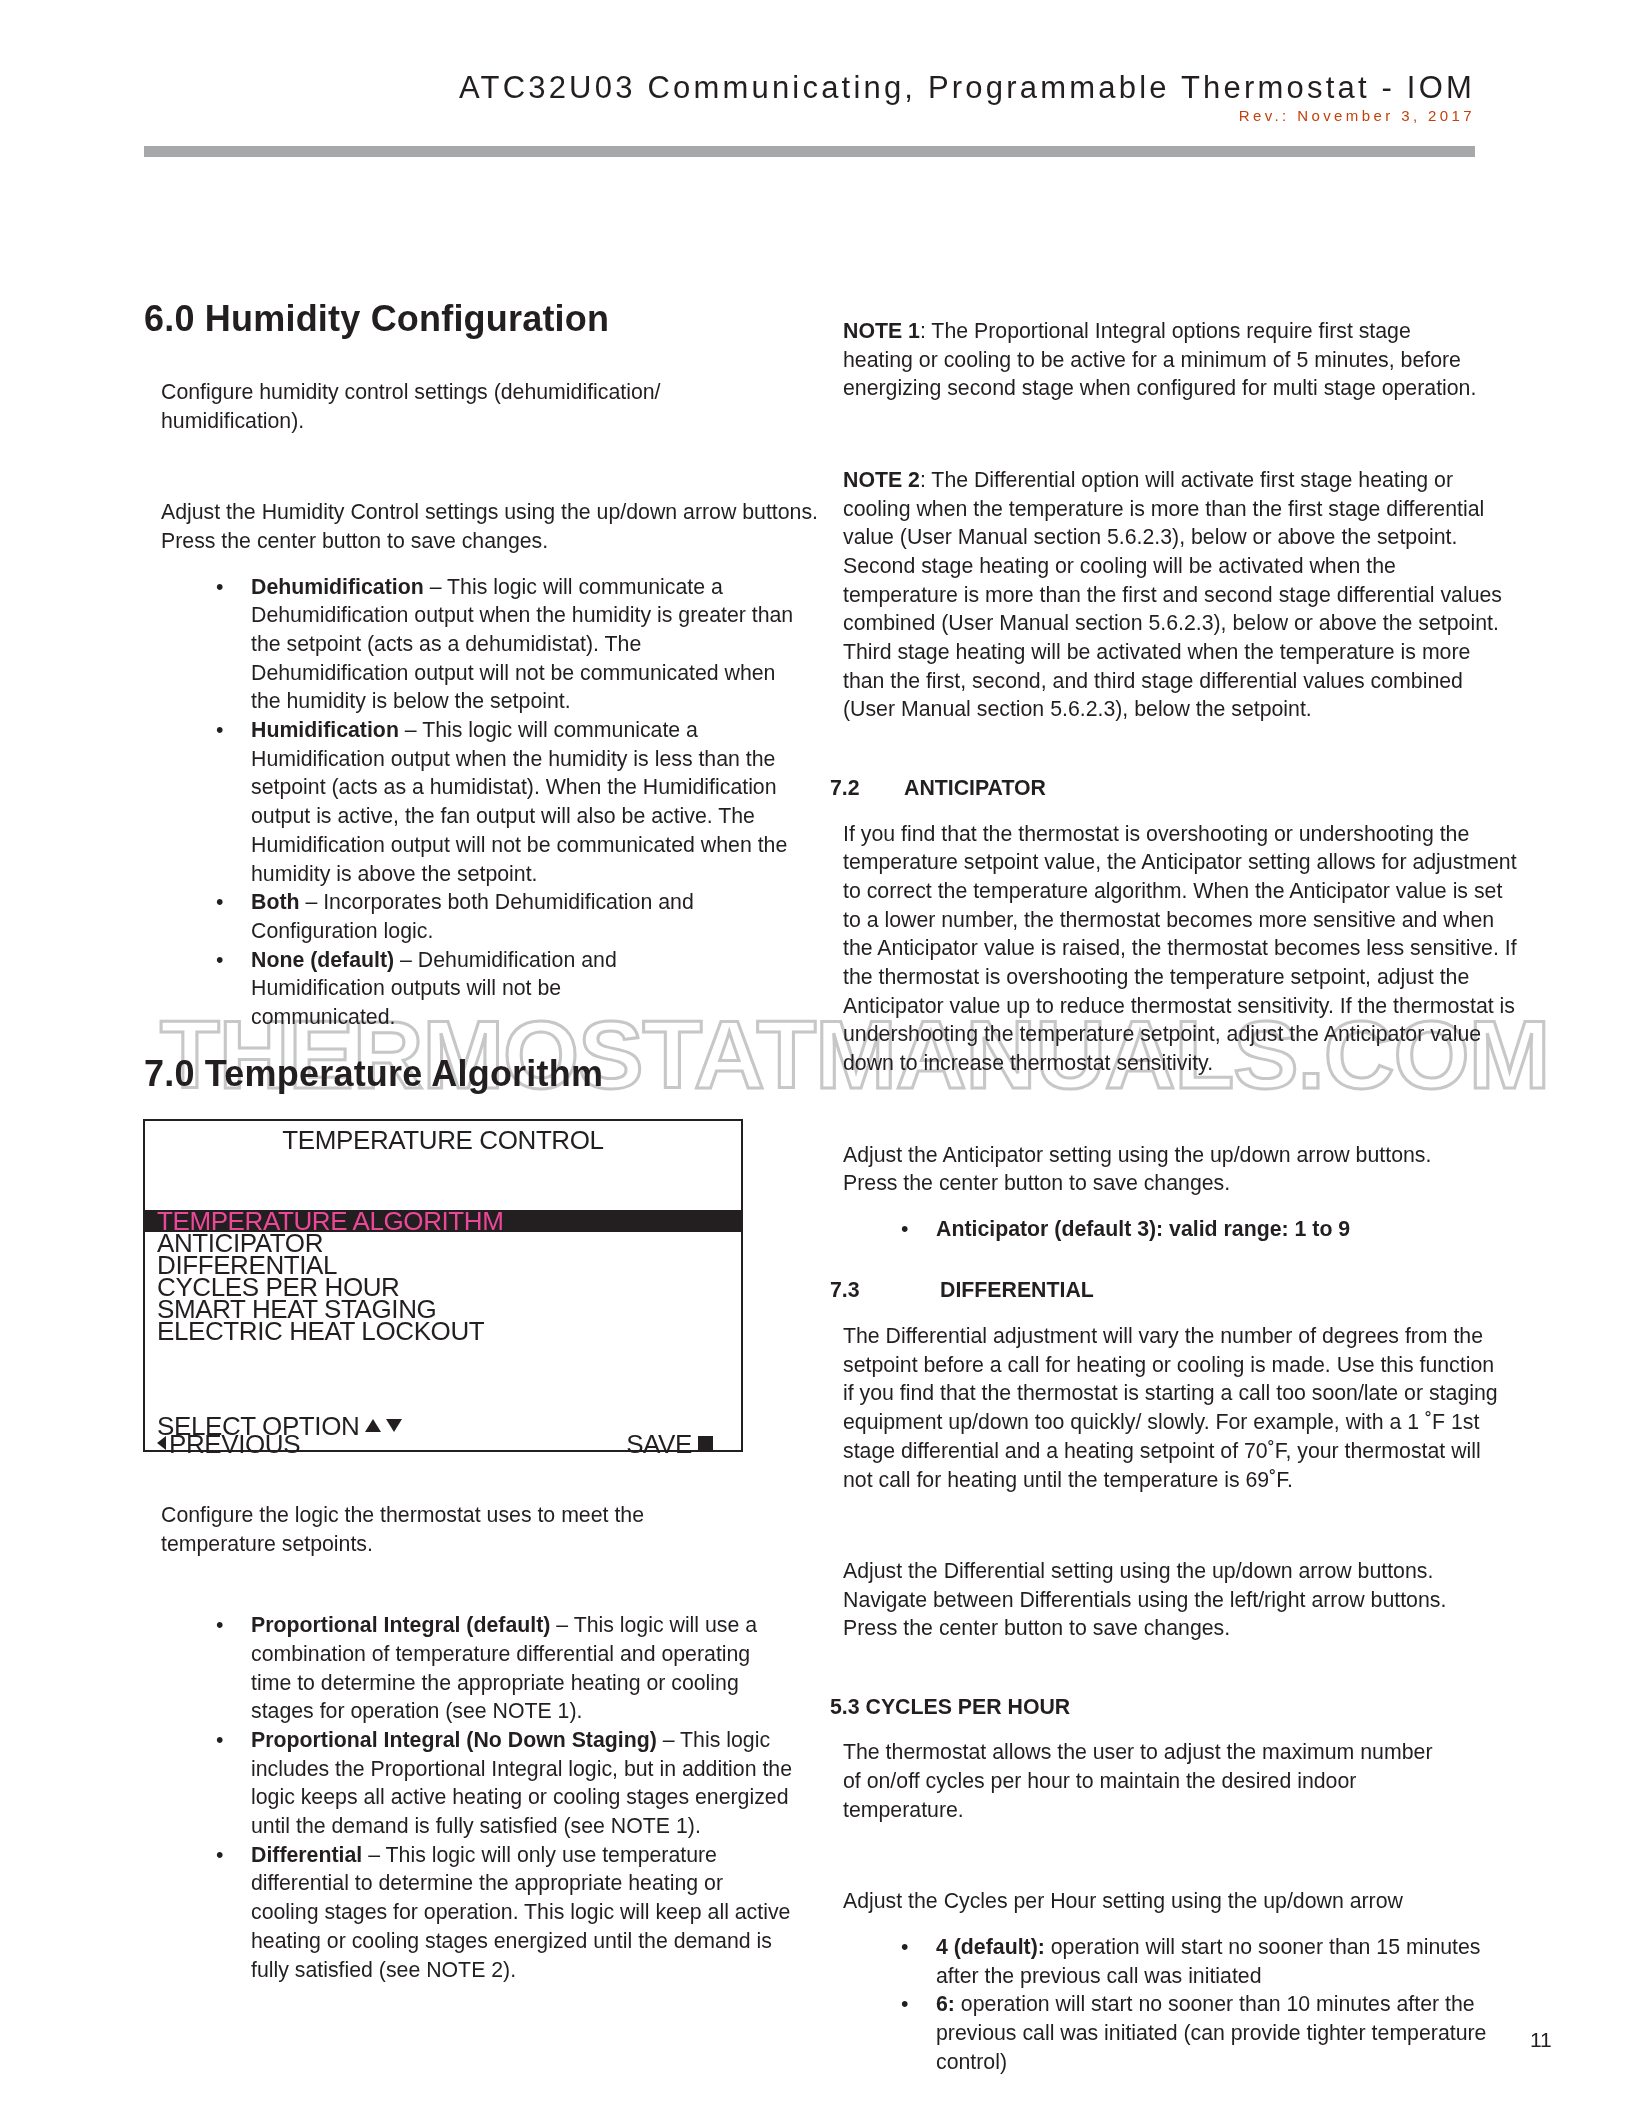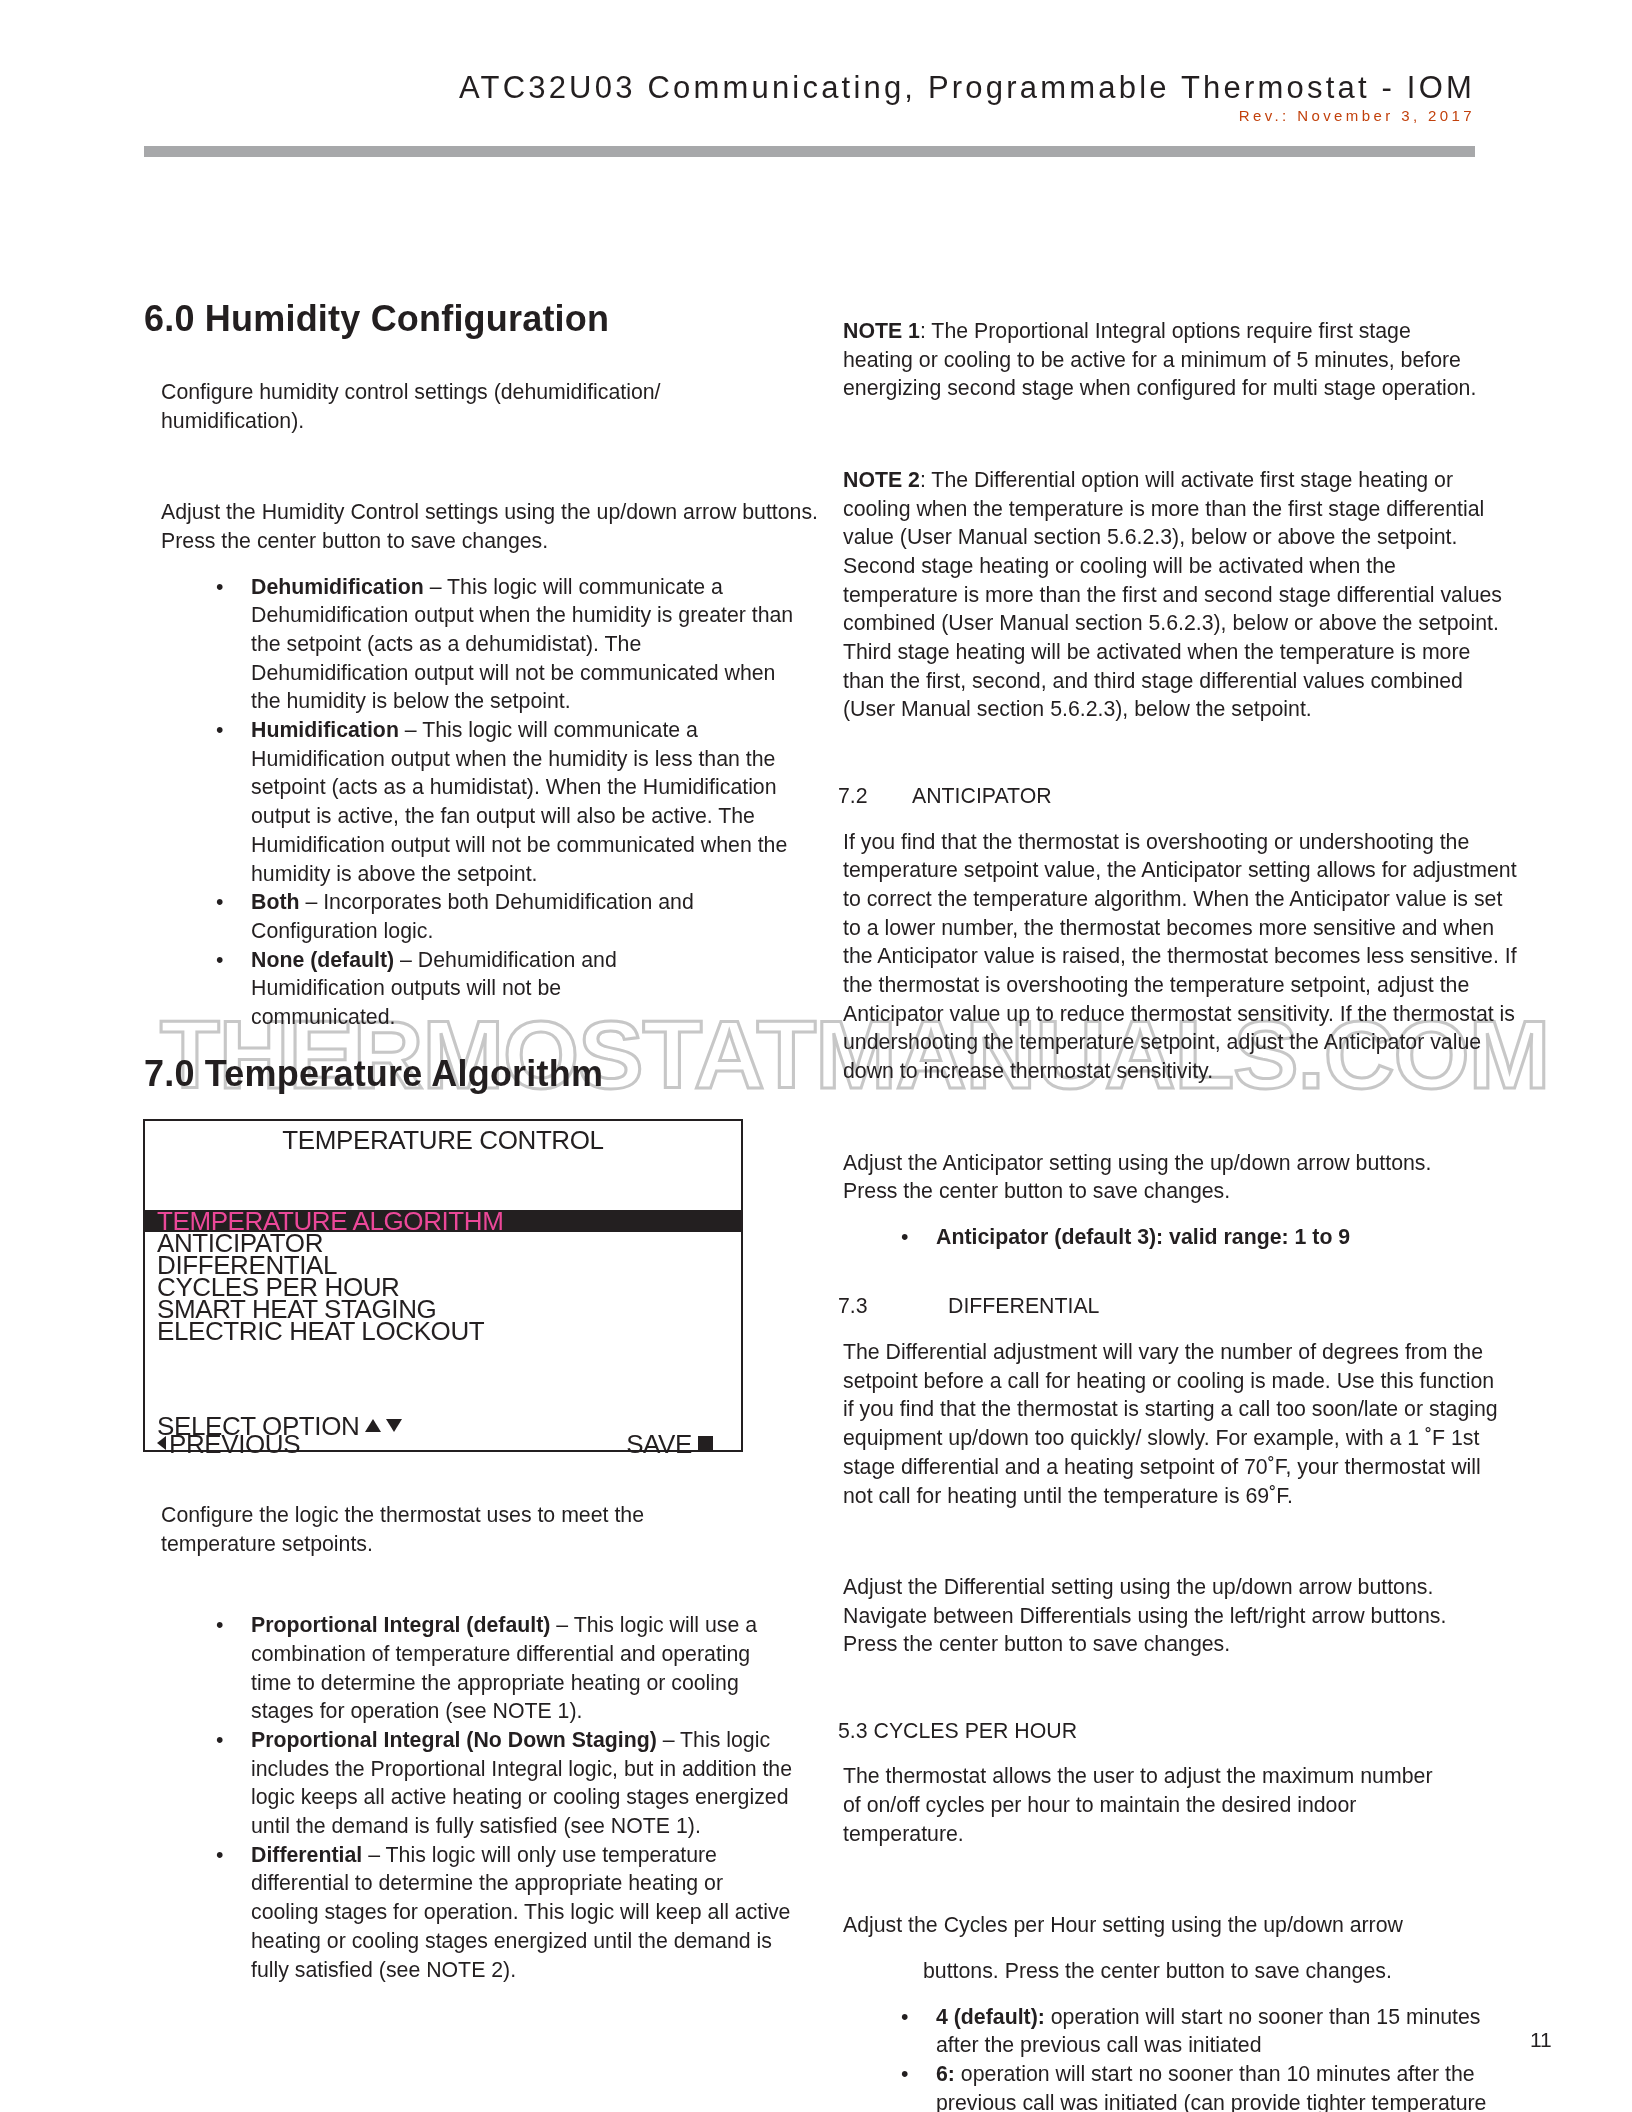--- a/index.html
+++ b/index.html
@@ -10,21 +10,21 @@
   .hdr-rev { position:absolute; right:157px; top:107px; font-size:15px; letter-spacing:3.4px; color:#c2410c; white-space:nowrap; }
   .hdr-bar { position:absolute; left:144px; top:146px; width:1331px; height:11px; background:#a7a8aa; }
 
   .col { position:absolute; width:660px; font-size:21.3px; line-height:28.7px; }
   .col-left { left:144px; top:297px; }
   .col-right { left:826px; top:300px; width:660px; }
 
   h1.sec { font-size:36px; font-weight:bold; margin:0; line-height:44px; letter-spacing:0.2px; }
   p { margin:17px; }
   .gap { height:28.7px; }
-  .sub { font-weight:normal; margin:12px; }
+  .sub { font-weight:bold; margin:4px; }
   .sub .num { display:inline-block; }
   ul.bl { list-style:none; margin:0; padding:0 0 0 107px; }
   ul.bl li { position:relative; }
   ul.bl li .bullet { position:absolute; left:-35px; top:0; }
   b { font-weight:bold; }
 
   .lcd { position:absolute; left:143px; top:1119px; width:596px; height:329px;
          border:2.5px solid #231f20; font-size:26px; line-height:22px; color:#231f20;
          font-family:"Liberation Sans", sans-serif; letter-spacing:-0.4px; }
   .lcd .lcd-title { position:absolute; left:0; right:0; top:8px; text-align:center; }
@@ -118,20 +118,19 @@
   <div class="gap"></div>
   <p class="sub"><span class="num" style="width:110px">7.3</span><span>DIFFERENTIAL</span></p>
   <p style="width:665px">The Differential adjustment will vary the number of degrees from the setpoint before a call for heating or cooling is made. Use this function if you find that the thermostat is starting a call too soon/late or staging equipment up/down too quickly/ slowly.  For example, with a 1 ˚F 1st stage differential and a heating setpoint of 70˚F, your thermostat will not call for heating until the temperature is 69˚F.</p>
   <div class="gap"></div>
   <p style="width:620px">Adjust the Differential setting using the up/down arrow buttons.  Navigate between Differentials using the left/right arrow buttons.  Press the center button to save changes.</p>
   <div class="gap"></div>
   <p class="sub">5.3  CYCLES PER HOUR</p>
   <p style="width:600px">The thermostat allows the user to adjust the maximum number of on/off cycles per hour to maintain the desired indoor temperature.</p>
   <div class="gap"></div>
   <p>Adjust the Cycles per Hour setting using the up/down arrow</p>
-  <p style="padding-left:80px">buttons.  Press the center button to save changes.</p>
   <ul class="bl" style="padding-left:110px; width:555px">
     <li><span class="bullet">•</span><b>4 (default):</b><span>  operation will start no sooner than 15 minutes after the previous call was initiated</span></li>
     <li><span class="bullet">•</span><b>6:</b><span>  operation will start no sooner than 10 minutes after the previous call was initiated (can provide tighter temperature control)</span></li>
   </ul>
 </div>
 
 <div class="pagenum">11</div>
 
 </body></html>

